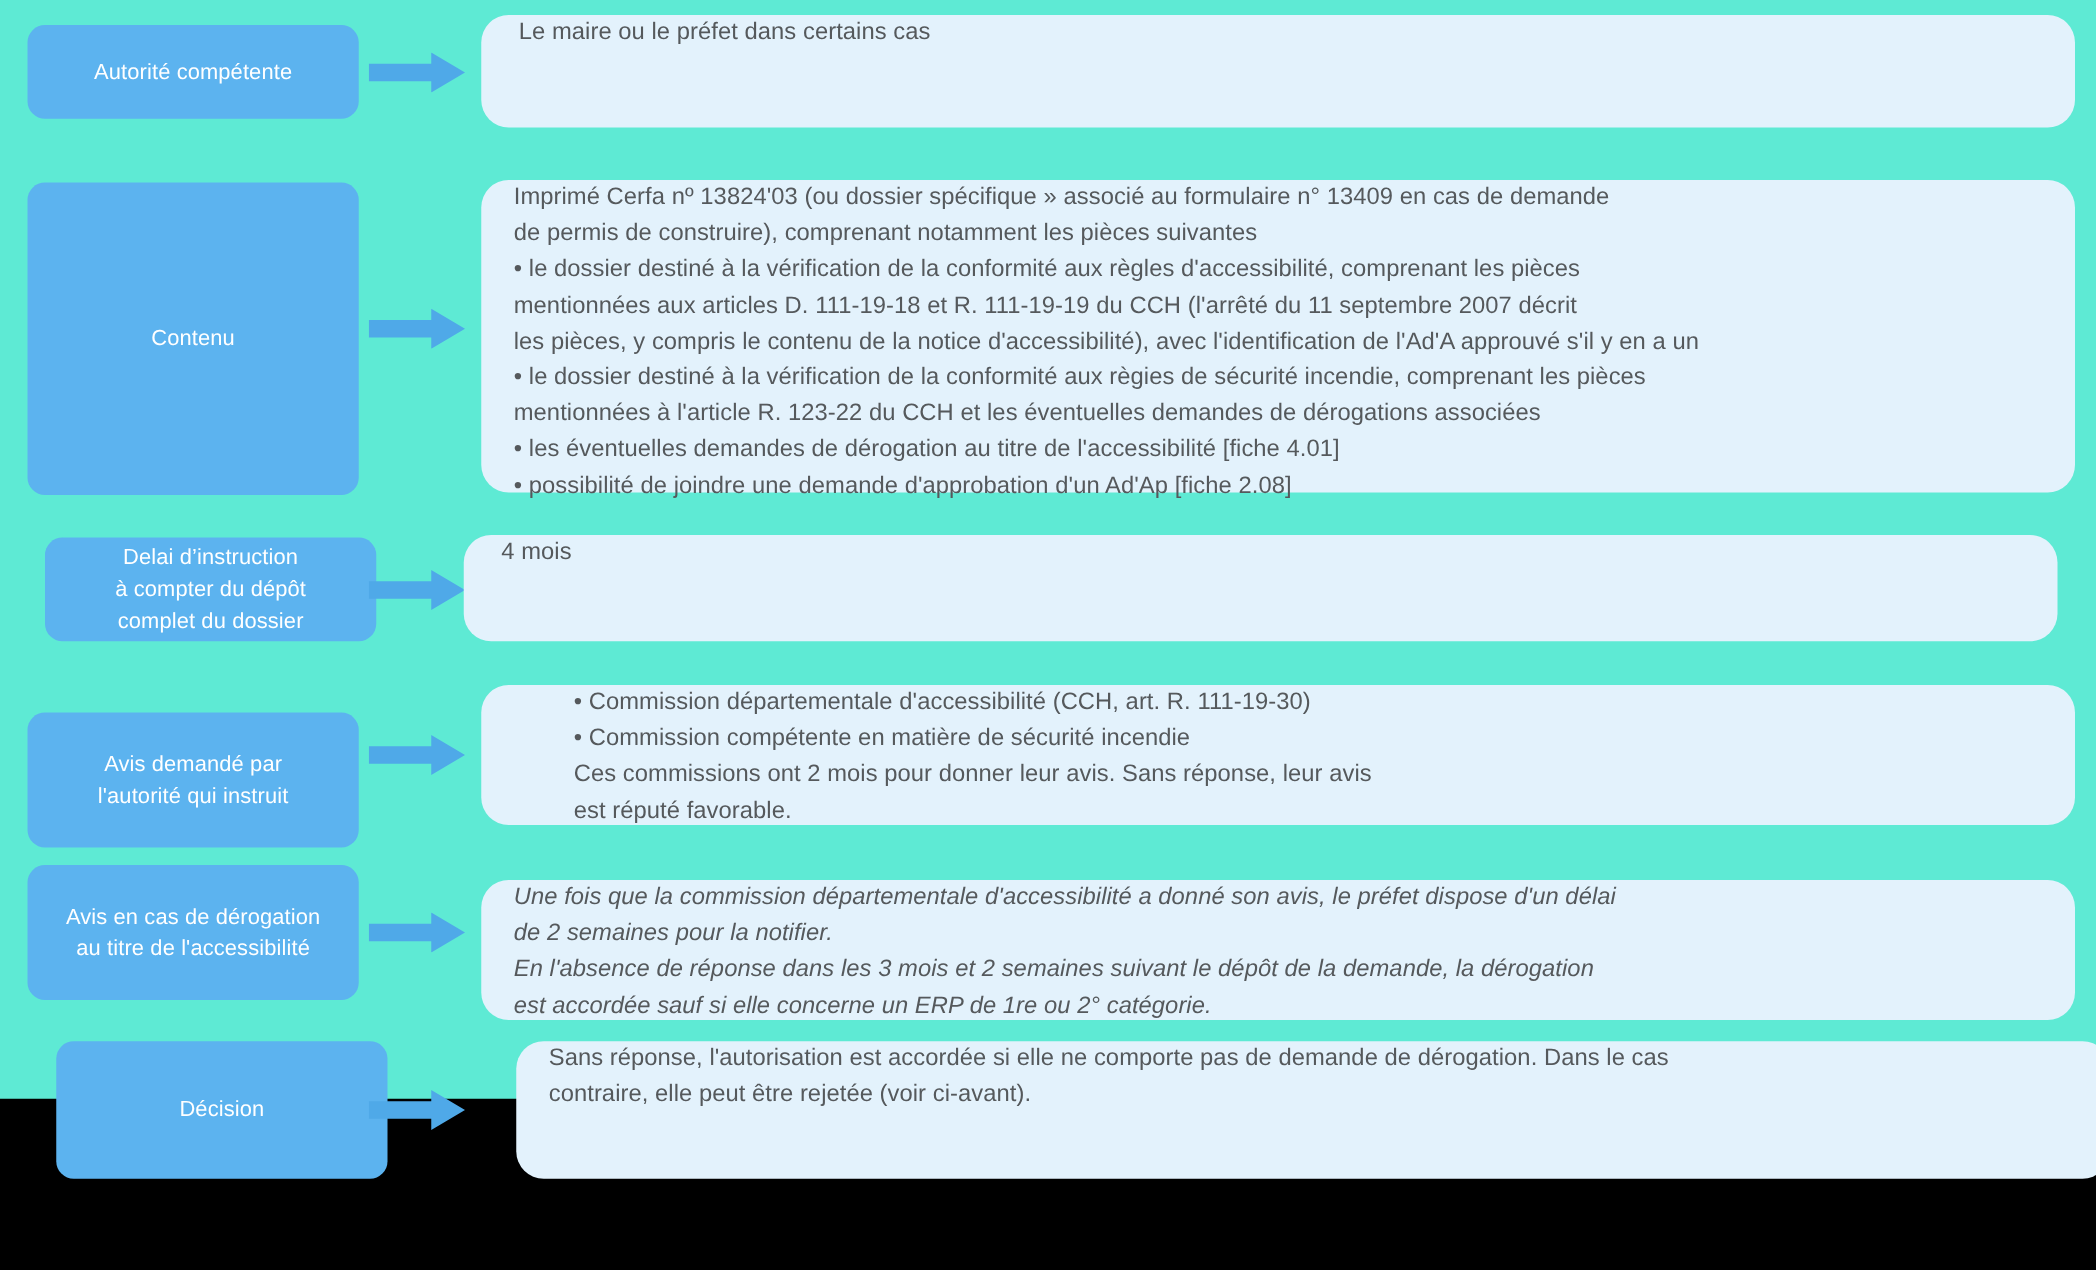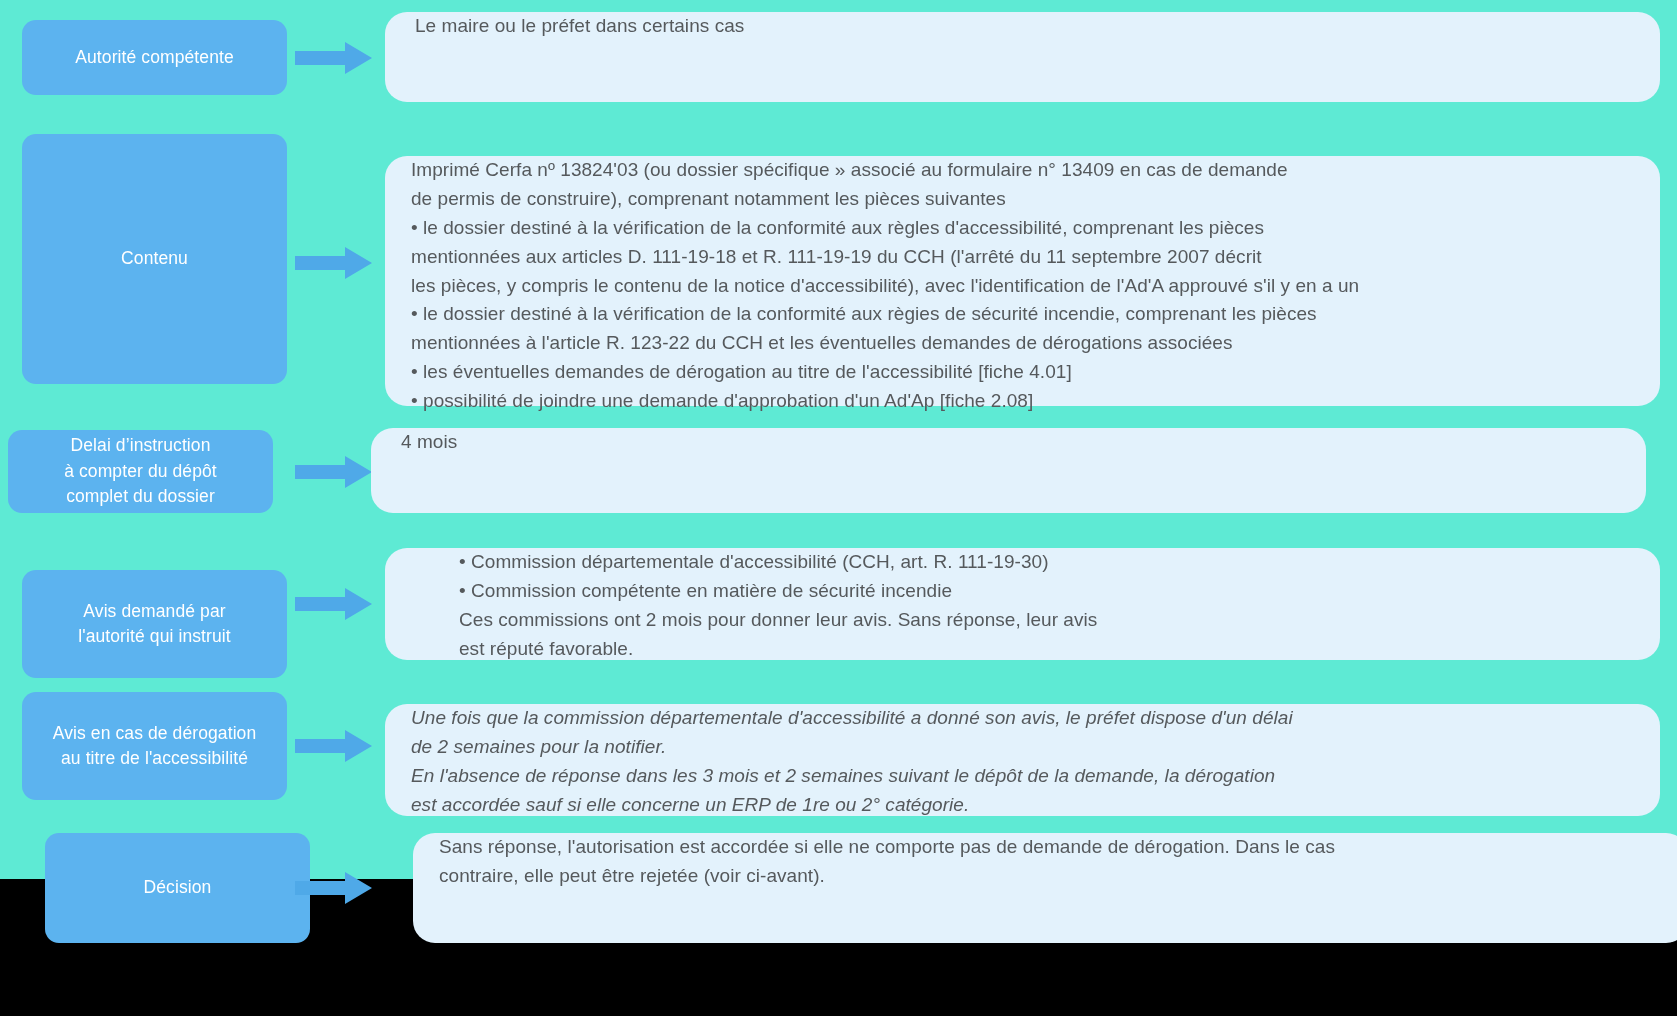--- a/index.html
+++ b/index.html
@@ -93,43 +93,43 @@
       <svg width="78" height="32" viewBox="0 0 78 32">
         <path d="M0 9 L50 9 L50 0 L77 16 L50 32 L50 23 L0 23 Z" fill="#4FA9E8"></path>
       </svg>
     </div>
     <div class="content-box single" style="left:385px; top:12px; width:1275px; height:90px;">
       <span class="content-text">Le maire ou le préfet dans certains cas</span>
     </div>
   </div>
 
   <div class="row">
-    <div class="label-box" style="left:22px; top:134px; width:265px; height:250px;">
+    <div class="label-box" style="left:22px; top:146px; width:265px; height:250px;">
       <span class="label-text">Contenu</span>
     </div>
     <div class="arrow" style="left:295px; top:247px; width:78px; height:32px;">
       <svg width="78" height="32" viewBox="0 0 78 32">
         <path d="M0 9 L50 9 L50 0 L77 16 L50 32 L50 23 L0 23 Z" fill="#4FA9E8"></path>
       </svg>
     </div>
-    <div class="content-box" style="left:385px; top:156px; width:1275px; height:250px;">
+    <div class="content-box" style="left:385px; top:144px; width:1275px; height:250px;">
       <span class="content-text">Imprimé Cerfa nº 13824'03 (ou dossier spécifique » associé au formulaire n° 13409 en cas de demande
 de permis de construire), comprenant notamment les pièces suivantes
 • le dossier destiné à la vérification de la conformité aux règles d'accessibilité, comprenant les pièces
 mentionnées aux articles D. 111-19-18 et R. 111-19-19 du CCH (l'arrêté du 11 septembre 2007 décrit
 les pièces, y compris le contenu de la notice d'accessibilité), avec l'identification de l'Ad'A approuvé s'il y en a un
 • le dossier destiné à la vérification de la conformité aux règies de sécurité incendie, comprenant les pièces
 mentionnées à l'article R. 123-22 du CCH et les éventuelles demandes de dérogations associées
 • les éventuelles demandes de dérogation au titre de l'accessibilité [fiche 4.01]
 • possibilité de joindre une demande d'approbation d'un Ad'Ap [fiche 2.08]</span>
     </div>
   </div>
 
   <div class="row">
-    <div class="label-box" style="left:8px; top:430px; width:265px; height:83px;">
+    <div class="label-box" style="left:36px; top:430px; width:265px; height:83px;">
       <span class="label-text">Delai d’instruction
 à compter du dépôt
 complet du dossier</span>
     </div>
     <div class="arrow" style="left:295px; top:456px; width:78px; height:32px;">
       <svg width="78" height="32" viewBox="0 0 78 32">
         <path d="M0 9 L50 9 L50 0 L77 16 L50 32 L50 23 L0 23 Z" fill="#4FA9E8"></path>
       </svg>
     </div>
     <div class="content-box single" style="left:371px; top:428px; width:1275px; height:85px;">

